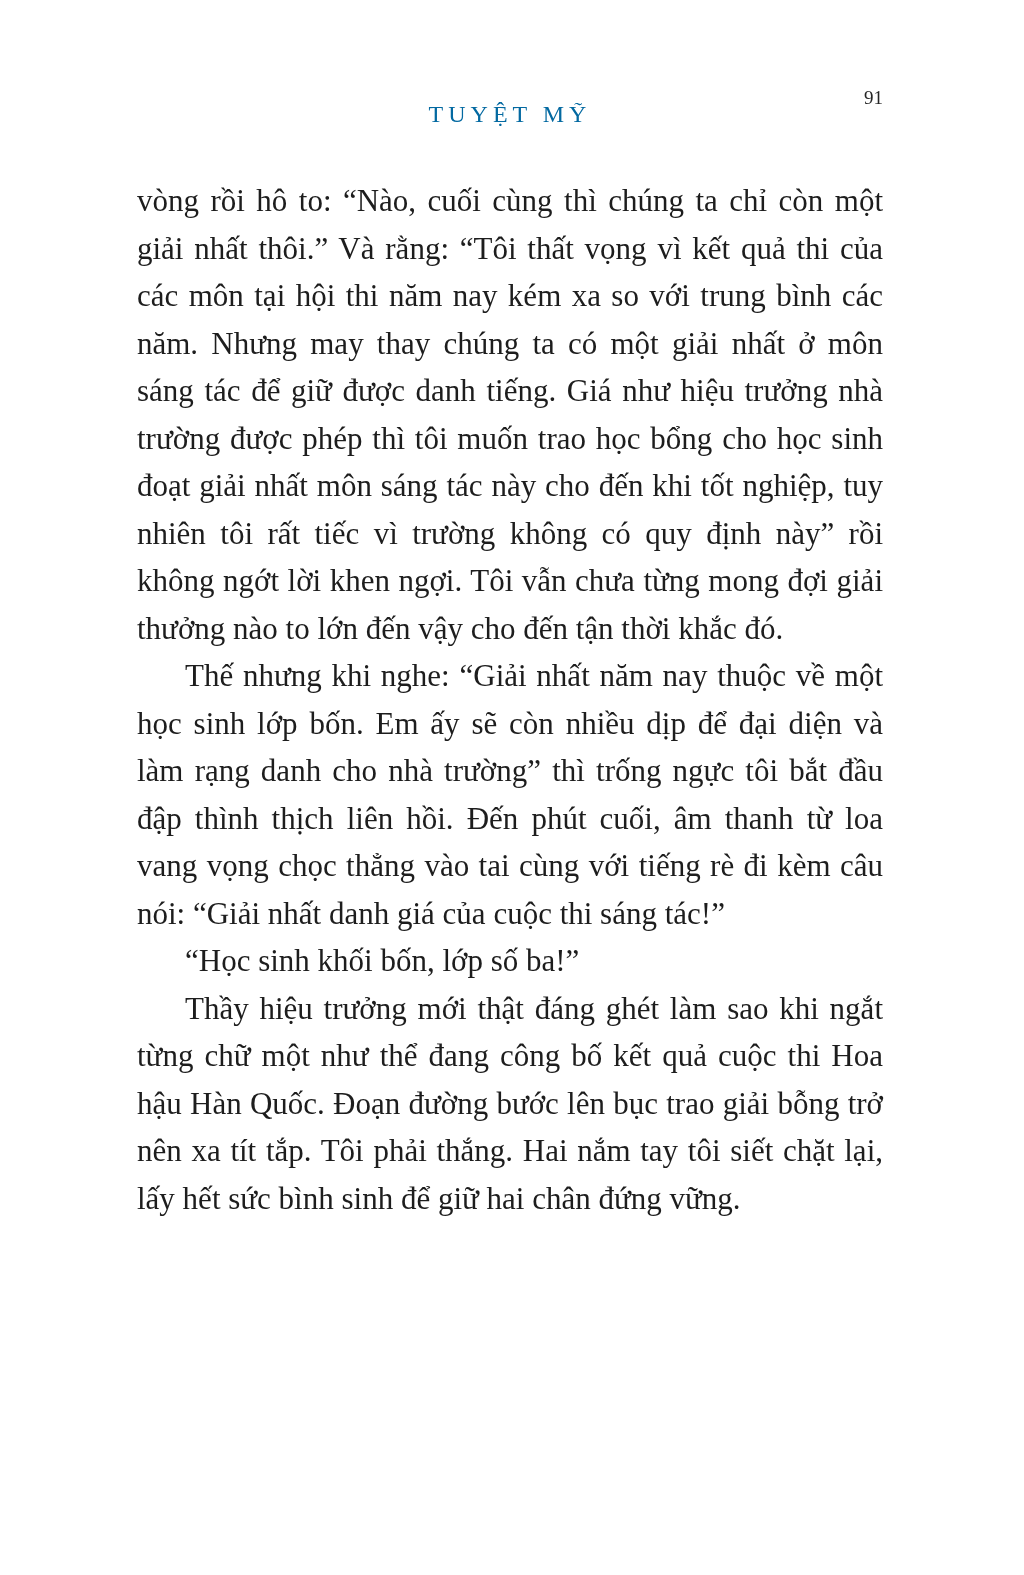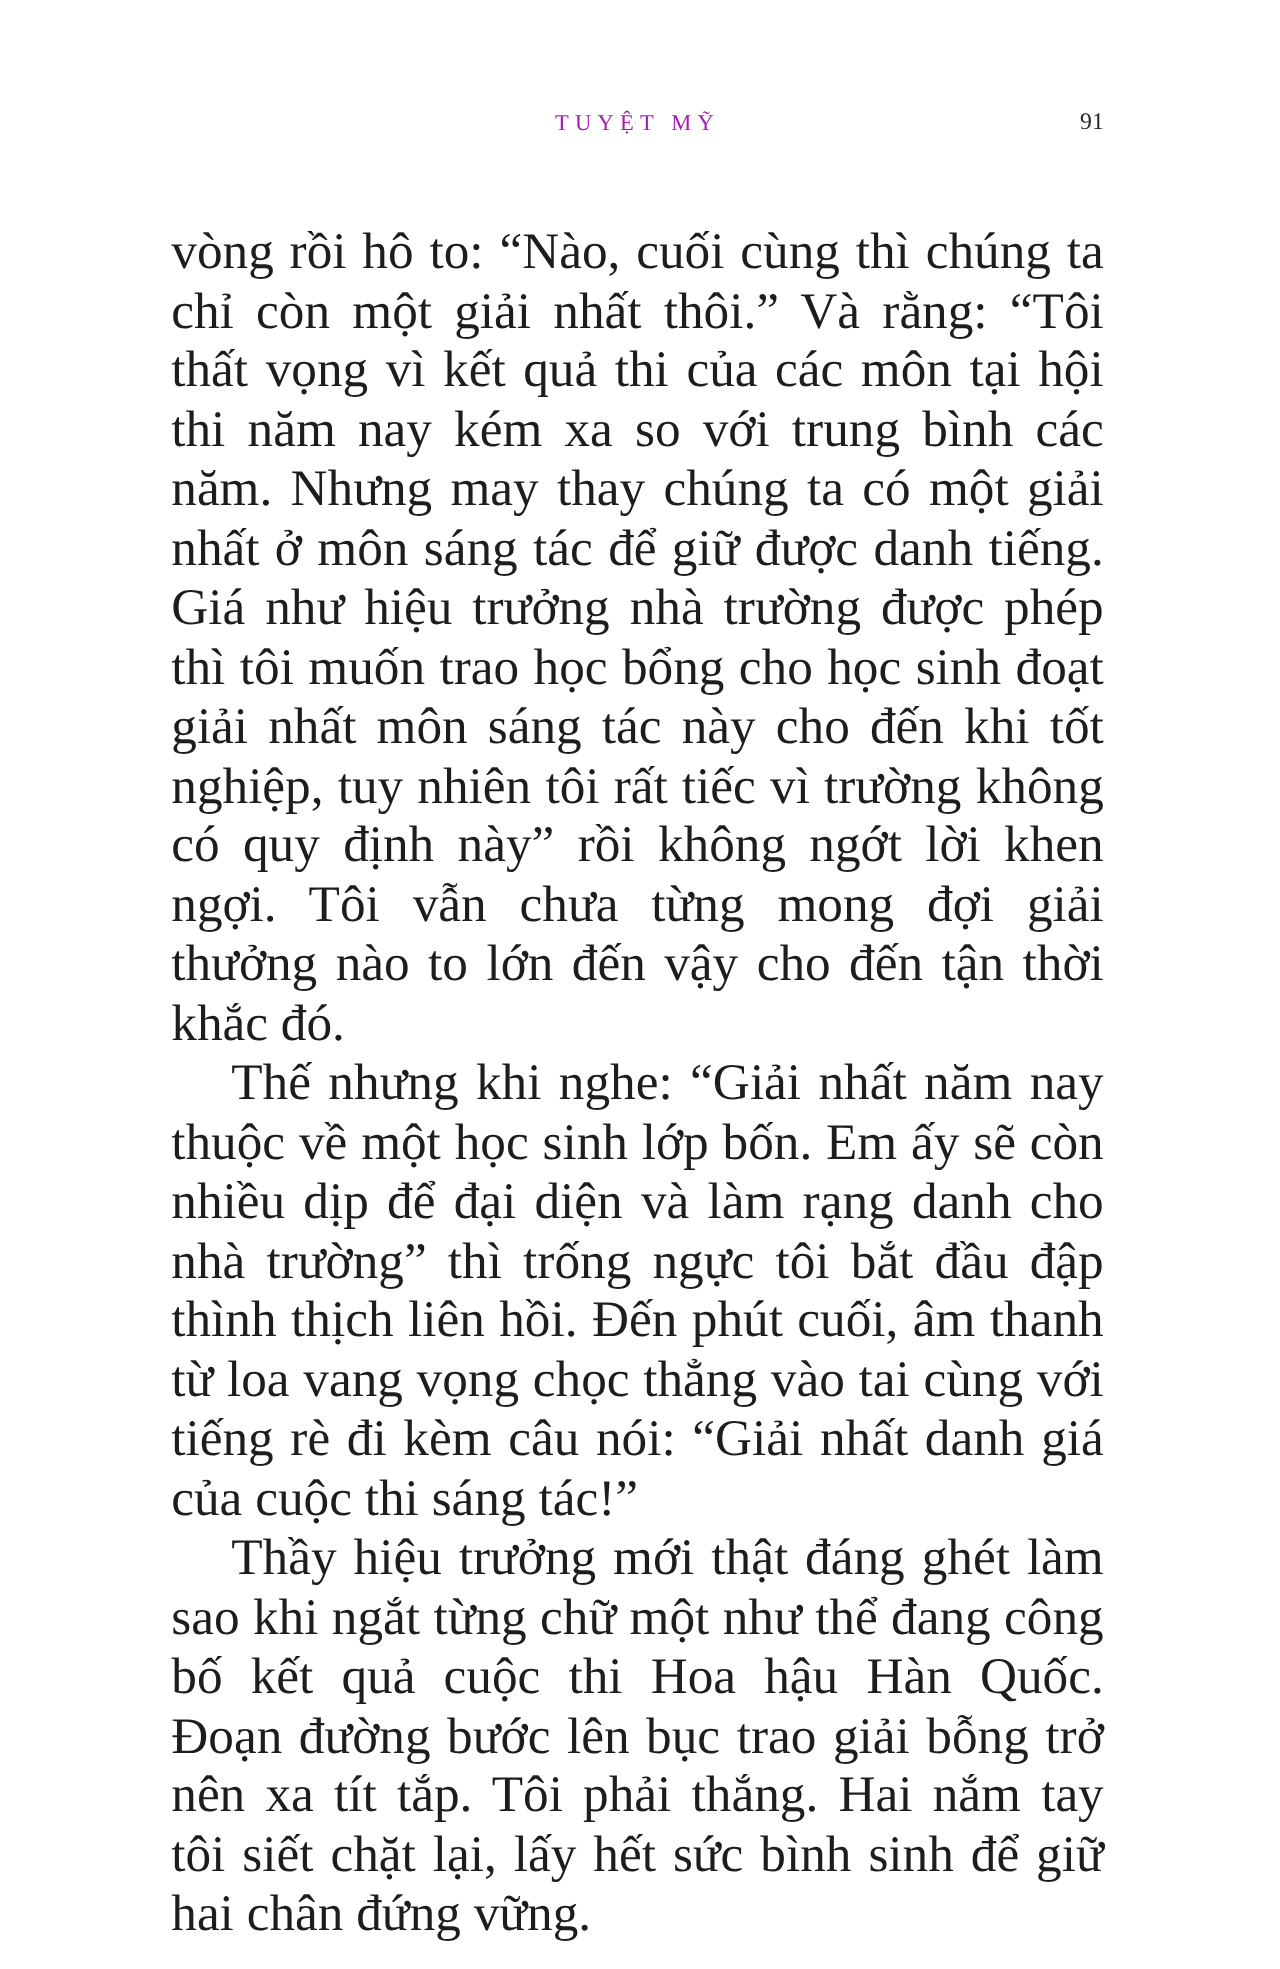--- a/index.html
+++ b/index.html
@@ -21,37 +21,38 @@
     top: 80px;
     left: 137px;
     width: 746px;
     height: 36px;
     line-height: 36px;
   }
   .running-title {
     position: absolute;
     left: 50%;
     transform: translateX(-50%);
-    font-size: 18px;
+    font-size: 24px;
     letter-spacing: 5px;
-    color: #a21caf;
+    color: #0369a1;
     white-space: nowrap;
+    margin-top: 16px;
   }
   .page-number {
     position: absolute;
     right: 0;
     font-size: 19px;
     color: #262626;
   }
   .page-body {
     position: absolute;
     top: 177px;
     left: 137px;
     width: 746px;
-    font-size: 41px;
+    font-size: 31px;
     line-height: 47.5px;
     text-align: justify;
     color: #1d1d1d;
   }
   .page-body p {
     margin: 0;
     padding: 0;
   }
   .page-body p.indent {
     text-indent: 48px;
@@ -61,15 +62,16 @@
 <body>
 
 <div class="page">
   <div class="running-header">
     <span class="running-title">TUYỆT MỸ</span>
     <span class="page-number">91</span>
   </div>
   <div class="page-body">
       <p>vòng rồi hô to: “Nào, cuối cùng thì chúng ta chỉ còn một giải nhất thôi.” Và rằng: “Tôi thất vọng vì kết quả thi của các môn tại hội thi năm nay kém xa so với trung bình các năm. Nhưng may thay chúng ta có một giải nhất ở môn sáng tác để giữ được danh tiếng. Giá như hiệu trưởng nhà trường được phép thì tôi muốn trao học bổng cho học sinh đoạt giải nhất môn sáng tác này cho đến khi tốt nghiệp, tuy nhiên tôi rất tiếc vì trường không có quy định này” rồi không ngớt lời khen ngợi. Tôi vẫn chưa từng mong đợi giải thưởng nào to lớn đến vậy cho đến tận thời khắc đó.</p>
       <p class="indent">Thế nhưng khi nghe: “Giải nhất năm nay thuộc về một học sinh lớp bốn. Em ấy sẽ còn nhiều dịp để đại diện và làm rạng danh cho nhà trường” thì trống ngực tôi bắt đầu đập thình thịch liên hồi. Đến phút cuối, âm thanh từ loa vang vọng chọc thẳng vào tai cùng với tiếng rè đi kèm câu nói: “Giải nhất danh giá của cuộc thi sáng tác!”</p>
+      <p class="indent">“Học sinh khối bốn, lớp số ba!”</p>
       <p class="indent">Thầy hiệu trưởng mới thật đáng ghét làm sao khi ngắt từng chữ một như thể đang công bố kết quả cuộc thi Hoa hậu Hàn Quốc. Đoạn đường bước lên bục trao giải bỗng trở nên xa tít tắp. Tôi phải thắng. Hai nắm tay tôi siết chặt lại, lấy hết sức bình sinh để giữ hai chân đứng vững.</p>
     </div>
 </div>
 
 </body></html>

